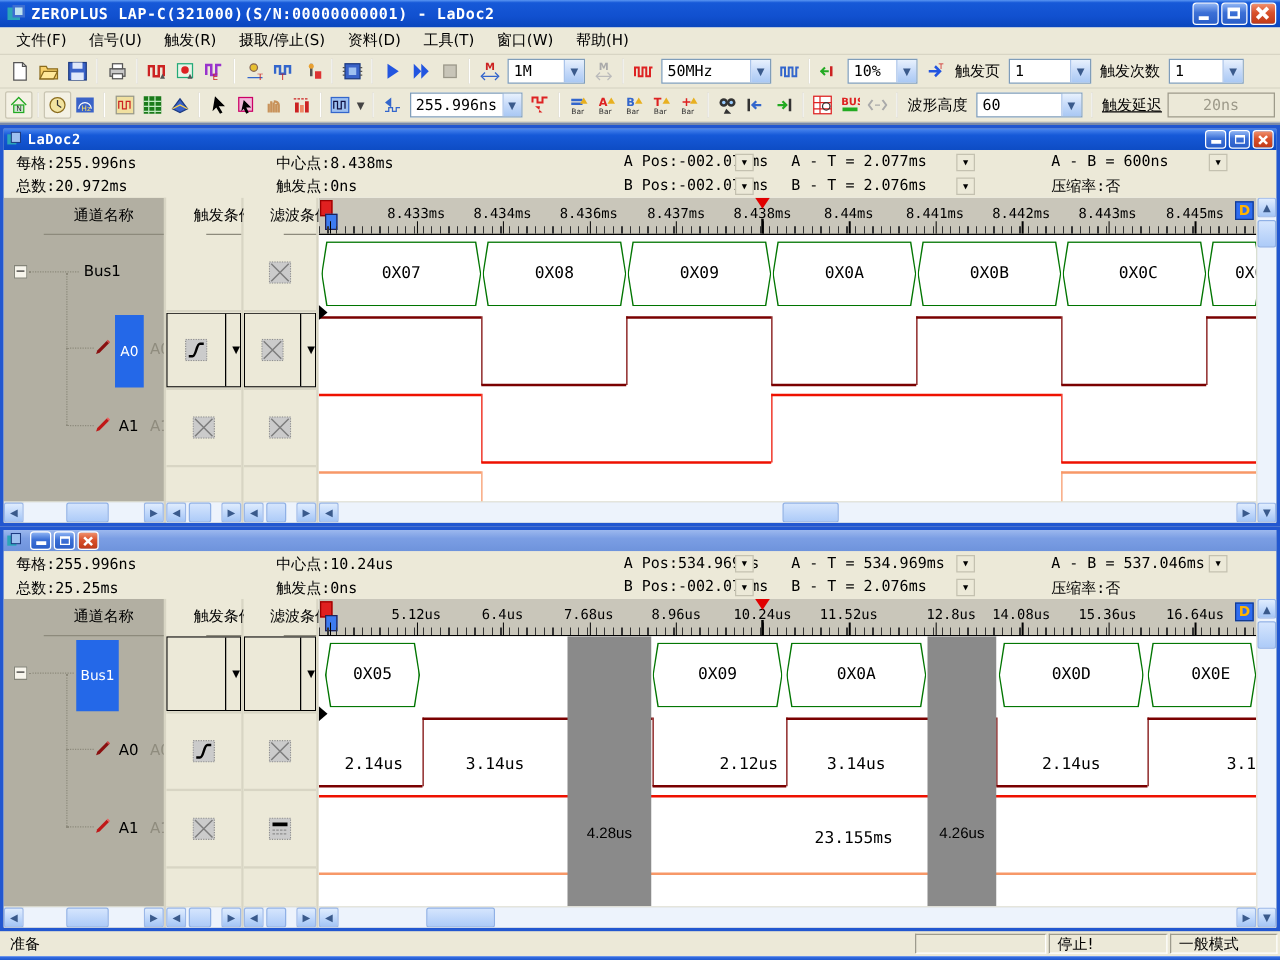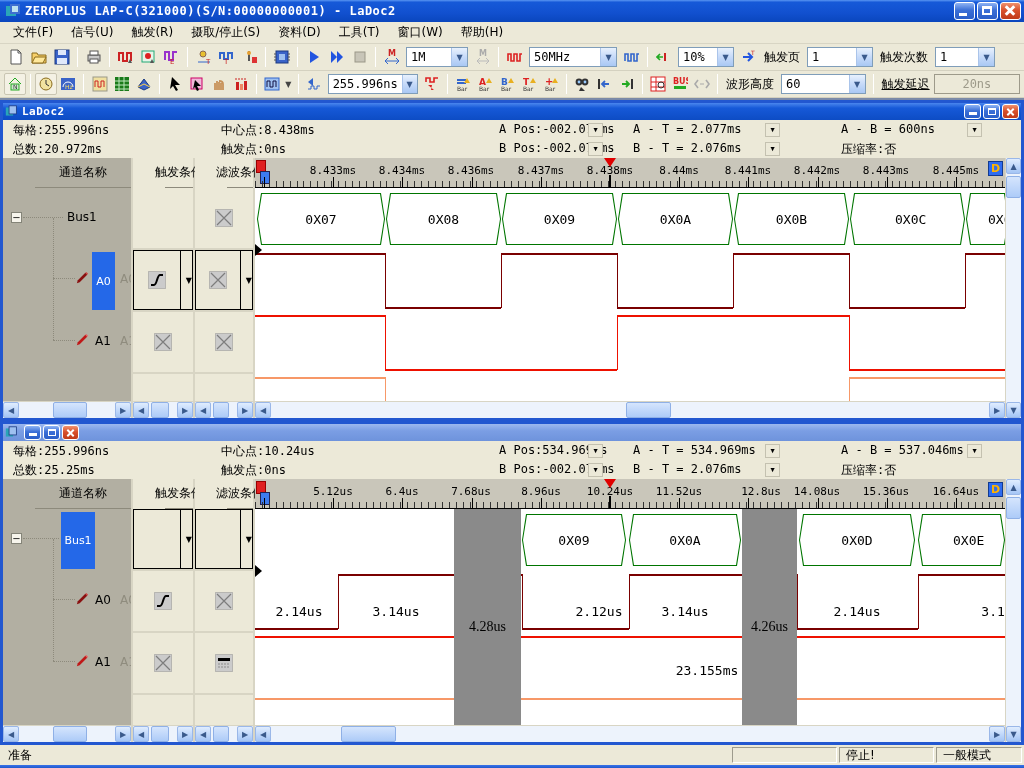--- a/index.html
+++ b/index.html
@@ -122,21 +122,21 @@
 .bseg::before { content:""; position:absolute; inset:1px; background:#fff;
   clip-path:polygon(4px 0,calc(100% - 4px) 0,100% 50%,calc(100% - 4px) 100%,4px 100%,0 50%); }
 .blab { position:absolute; top:50%; left:50%; transform:translate(-50%,-50%); z-index:1;
   font-family:"DejaVu Sans Mono","Liberation Mono",monospace; font-size:13px; color:#000; white-space:nowrap; }
 .hline { position:absolute; height:2px; }
 .vline { position:absolute; width:1px; }
 .wlab { position:absolute; transform:translateX(-50%);
   font-family:"DejaVu Sans Mono","Liberation Mono",monospace; font-size:13px; color:#000; white-space:nowrap; }
 .gap { position:absolute; top:0; bottom:0; background:#8a8a8a; z-index:3; }
 .glab { position:absolute; left:50%; transform:translateX(-50%);
-  font-family:Liberation Serif, serif; font-size:14px; color:#000; white-space:nowrap; }
+  font-family:Liberation Sans, sans-serif; font-size:12px; color:#000; white-space:nowrap;margin-top:40px; }
 .lmarker { position:absolute; left:0; width:0; height:0; z-index:4;
   border-top:6px solid transparent; border-bottom:6px solid transparent; border-left:7px solid #000; }
 
 
 #statusbar { height:20px; background:#ece9d8; display:flex; align-items:center; padding:1px 2px; gap:2px; }
 .sb-text { padding:0 6px; }
 .sb-panel { height:16px; border:1px solid; border-color:#9d9b8d #fff #fff #9d9b8d;
   display:flex; align-items:center; padding:0 6px; }
 #bottomedge { height:4px; background:linear-gradient(180deg,#3a72e8,#1650c4); }
 
@@ -892,20 +892,23 @@
             <span class="rlabel" style="left: 506px;">12.8us</span>
             <span class="rlabel" style="left: 562px;">14.08us</span>
             <span class="rlabel" style="left: 631px;">15.36us</span>
             <span class="rlabel" style="left: 701px;">16.64us</span>
             <div class="tri" style="left: 349px;"></div>
             <div class="ctick" style="left: 354px;"></div>
           </div>
         <div class="wrows">
           <span class="lmarker" style="top: 56px;"></span>
         <div class="wrow" style="height: 62px;">
+              <div class="bseg" style="background: rgb(0, 117, 0); left: 5px; width: 76px;">
+                <span class="blab">0X05</span>
+              </div>
               <div class="bseg" style="background: rgb(0, 117, 0); left: 267px; width: 104px;">
                 <span class="blab">0X09</span>
               </div>
               <div class="bseg" style="background: rgb(0, 117, 0); left: 374px; width: 112px;">
                 <span class="blab">0X0A</span>
               </div>
               <div class="bseg" style="background: rgb(0, 117, 0); left: 544px; width: 116px;">
                 <span class="blab">0X0D</span>
               </div>
               <div class="bseg" style="background: rgb(0, 117, 0); left: 663px; width: 87px;">
@@ -926,21 +929,21 @@
               <div class="vline" style="background: rgb(122, 0, 0); left: 663px; top: 3px; height: 55px;"></div>
               <span class="wlab" style="left: 44px; top: 33px;">2.14us</span>
               <span class="wlab" style="left: 141px; top: 33px;">3.14us</span>
               <span class="wlab" style="left: 320px; top: 33px; margin-left: 24px;">2.12us</span>
               <span class="wlab" style="left: 430px; top: 33px;">3.14us</span>
               <span class="wlab" style="left: 602px; top: 33px;">2.14us</span>
               <span class="wlab" style="left: 742px; top: 33px;">3.14</span>
             </div>
             <div class="wrow" style="height: 62px;">
               <div class="hline" style="background: rgb(238, 17, 0); left: 0px; width: 750px; top: 3px;"></div>
-              <span class="wlab" style="left: 452px; top: 30px;">23.155ms</span>
+              <span class="wlab" style="left: 428px; top: 30px;">23.155ms</span>
             </div>
             <div class="wrow" style="height: 62px;">
               <div class="hline" style="background: rgb(247, 152, 104); left: 0px; width: 750px; top: 3px;"></div>
             </div>
             <div class="gap" style="left: 199px; width: 67px;">
               <span class="glab" style="top: 110px;">4.28us</span>
             </div>
             <div class="gap" style="left: 487px; width: 55px;">
               <span class="glab" style="top: 110px;">4.26us</span>
             </div>

